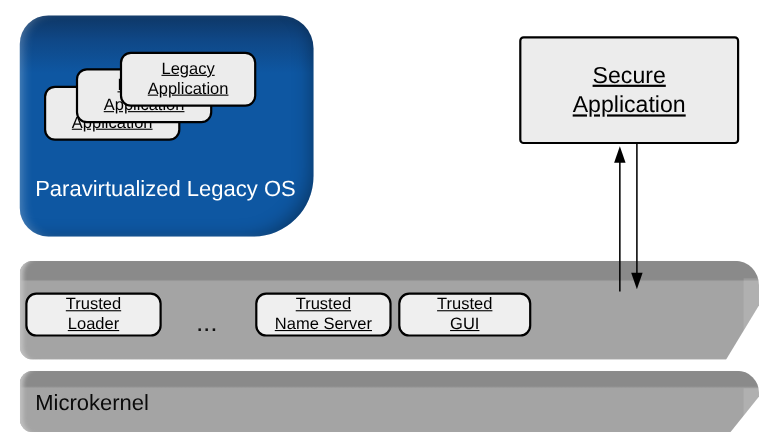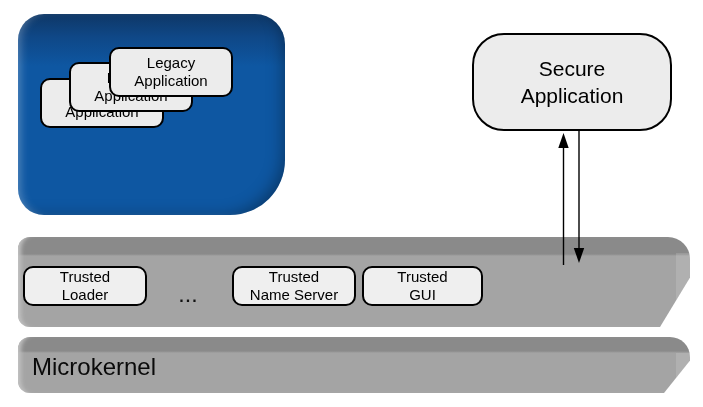--- a/index.html
+++ b/index.html
@@ -7,21 +7,21 @@
     position:relative; width:703px; height:407px; background:#ffffff;
     font-family:"Liberation Sans", sans-serif; overflow:hidden;
   }
 
   
   .chip {
     position:absolute; box-sizing:border-box;
     background:#ECECEC; border:2px solid #000; border-radius:10px;
     display:flex; align-items:center; justify-content:center;
     text-align:center; white-space:pre-line;
-    font-size:15px; line-height:18px; color:#000;
+    font-size:15px; line-height:18px; color:#000;text-decoration:underline;
   }
 
   
   .os-box {
     position:absolute; left:18px; top:14px; width:267px; height:201px;
     border-radius:26px 30px 55px 26px;
     background:linear-gradient(to bottom,
       #0E3766 0%, #0F4786 11%, #0E57A2 26%, #0E57A2 100%);
     box-shadow: inset 7px 0 10px -5px rgba(255,255,255,0.30),
                 inset -12px -8px 16px -10px rgba(0,0,0,0.35);
@@ -30,21 +30,21 @@
   .app-mid   { left:51px; top:48px; width:124px; height:50px; }
   .app-front { left:91px; top:33px; width:124px; height:50px; }
   .os-label {
     position:absolute; left:14px; top:146px;
     color:#fff; font-size:20px; line-height:24px;
   }
 
   
   .secure {
     left:472px; top:33px; width:200px; height:98px;
-    border-radius:32px; font-size:21px; line-height:27px;
+    border-radius:4px; font-size:21px; line-height:27px;
   }
 
   
   .bar {
     position:absolute; left:18px; width:672px; box-sizing:border-box;
   }
   .services-bar {
     top:237px; height:90px;
     background:linear-gradient(to bottom, #8A8A8A 0px, #8A8A8A 17px, #A4A4A4 19px, #A4A4A4 100%);
     border-radius:12px 22px 0 12px;
@@ -70,41 +70,42 @@
   .svc-policy { left:475px; width:125px; }
   .dots {
     position:absolute; left:141px; top:40px; width:60px; height:40px;
     display:flex; align-items:center; justify-content:center;
     font-size:16px; font-weight:bold; letter-spacing:2px; color:#111;
   }
 
   .mk-label {
     position:absolute; left:14px; top:4px; bottom:0;
     display:flex; align-items:center;
-    font-size:24px; color:#0a0a0a;
+    font-size:20px; color:#0a0a0a;
   }
 
   
   .arrows {
     position:absolute; left:0; top:0; width:703px; height:407px;
     pointer-events:none;
   }
 </style>
 </head>
 <body>
 
 <div class="stage">
 
   <div class="os-box">
     <div class="chip app-back">Legacy
 Application</div>
     <div class="chip app-mid">Legacy
 Application</div>
     <div class="chip app-front">Legacy
 Application</div>
+    <div class="os-label">Paravirtualized Legacy OS</div>
   </div>
 
   <div class="chip secure">Secure
 Application</div>
 
   <div class="bar services-bar">
     <div class="chip svc svc-loader">Trusted
 Loader</div>
     <div class="dots">...</div>
     <div class="chip svc svc-ns">Trusted

